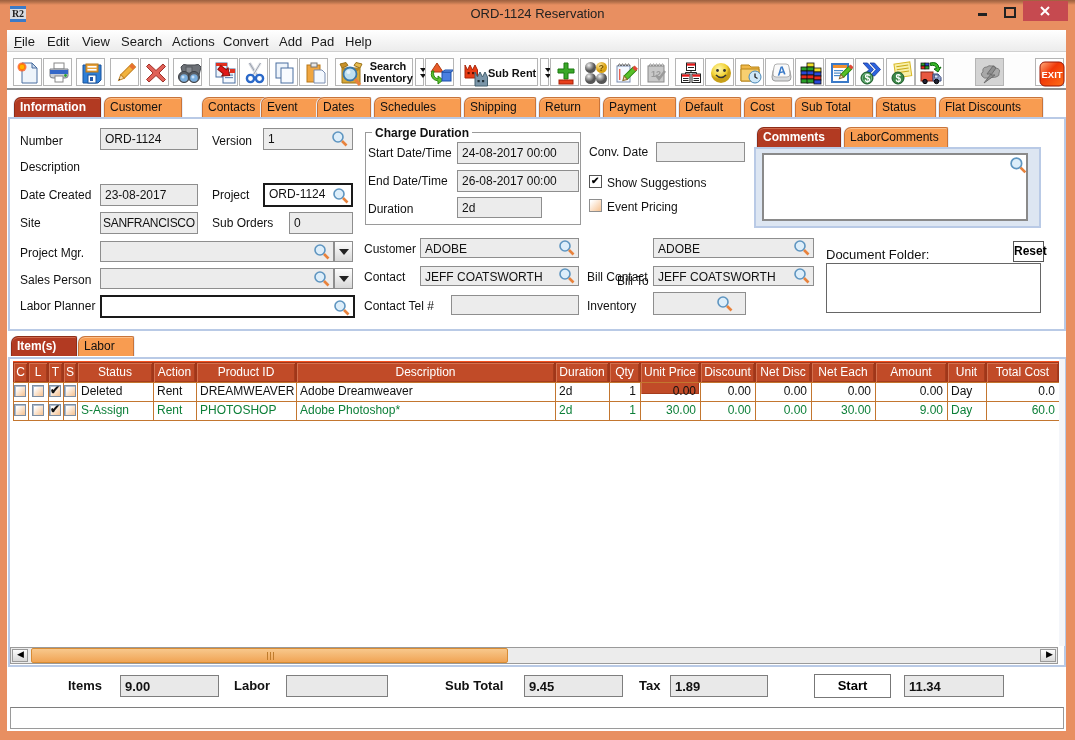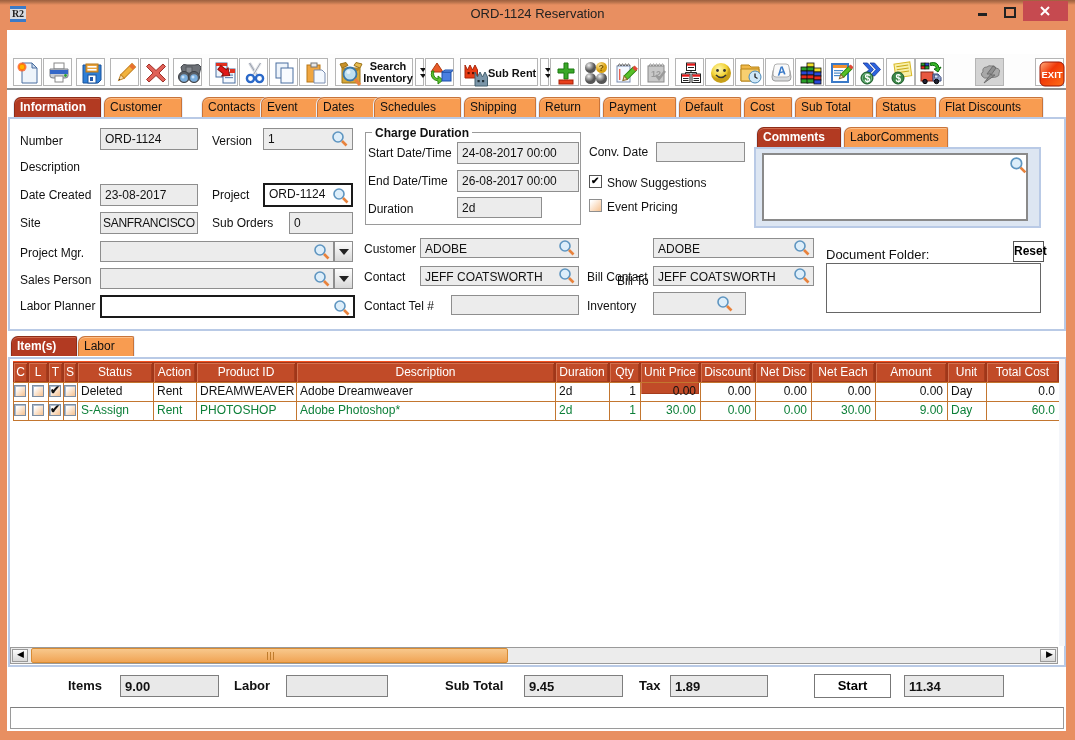--- a/index.html
+++ b/index.html
@@ -68,20 +68,31 @@
     <div id="icoR2">R2</div>
     <div id="btnmin"></div>
     <div id="btnmax"></div>
     <div id="btnclose">
         <svg width="12" height="12" viewBox="0 0 12 12">
           <path d="M2 2 L10 10 M10 2 L2 10" stroke="#fff" stroke-width="2"></path>
         </svg>
       </div>
   </div>
   <div id="content">
+    <div id="menubar">
+      <span class="mi" style="left:7px;"><u>F</u>ile</span>
+      <span class="mi" style="left:40px;">Edit</span>
+      <span class="mi" style="left:75px;">View</span>
+      <span class="mi" style="left:114px;">Search</span>
+      <span class="mi" style="left:165px;">Actions</span>
+      <span class="mi" style="left:216px;">Convert</span>
+      <span class="mi" style="left:272px;">Add</span>
+      <span class="mi" style="left:304px;">Pad</span>
+      <span class="mi" style="left:338px;">Help</span>
+    </div>
     <div id="toolbar">
       <div class="tb" style="left:6px;">
           <svg width="24" height="24">
             <path d="M5 2 h10 l5 5 v15 h-15 z" fill="#eef4fb" stroke="#4a6fa0"></path>
             <path d="M15 2 l5 5 h-5 z" fill="#c9d8ec" stroke="#4a6fa0"></path>
             <circle cx="5" cy="6" r="4.5" fill="#ff5a1e" opacity="0.8"></circle>
             <circle cx="5" cy="6" r="2.8" fill="#ffb300" stroke="#ff7a00"></circle>
           </svg>
         </div>
       <div class="tb" style="left:36px;">
@@ -381,21 +392,21 @@
             <rect x="1" y="1" width="24" height="24" rx="5" fill="url(#ex)" stroke="#981808"></rect>
             <text x="2.5" y="17" font-size="9.5" font-weight="bold" fill="#fff">EXIT</text>
           </svg>
         </div>
     </div>
     <div id="tabrow">
       <div class="tab tabsel" style="left:7px; top:67px; width:87px;">Information</div>
       <div class="tab" style="left:97px; top:67px; width:78px;">Customer</div>
       <div class="tab" style="left:178px; top:67px; width:73px;margin-left:17px;">Contacts</div>
       <div class="tab" style="left:254px; top:67px; width:69px;">Event</div>
-      <div class="tab" style="left:310px; top:67px; width:65px;">Dates</div>
+      <div class="tab" style="left:310px; top:67px; width:54px;">Dates</div>
       <div class="tab" style="left:367px; top:67px; width:87px;">Schedules</div>
       <div class="tab" style="left:457px; top:67px; width:72px;">Shipping</div>
       <div class="tab" style="left:532px; top:67px; width:61px;">Return</div>
       <div class="tab" style="left:596px; top:67px; width:73px;">Payment</div>
       <div class="tab" style="left:672px; top:67px; width:62px;">Default</div>
       <div class="tab" style="left:737px; top:67px; width:48px;">Cost</div>
       <div class="tab" style="left:788px; top:67px; width:78px;">Sub Total</div>
       <div class="tab" style="left:869px; top:67px; width:60px;">Status</div>
       <div class="tab" style="left:932px; top:67px; width:104px;">Flat Discounts</div>
     </div>

